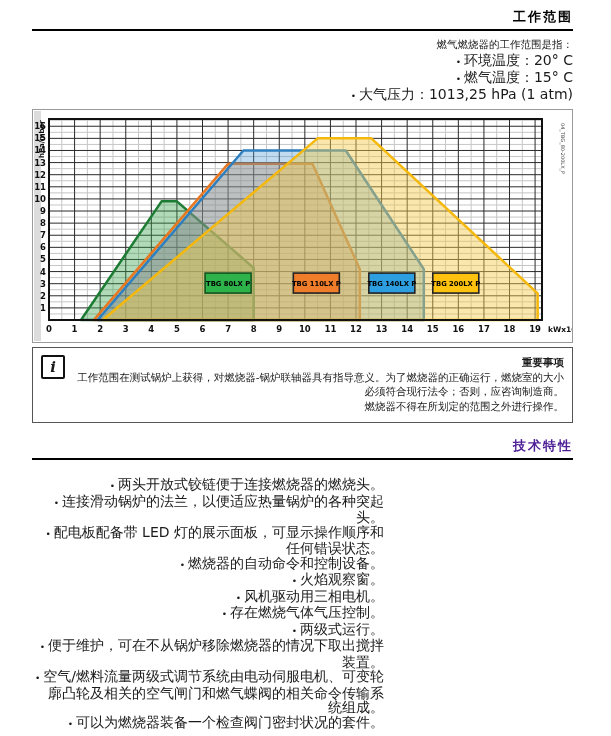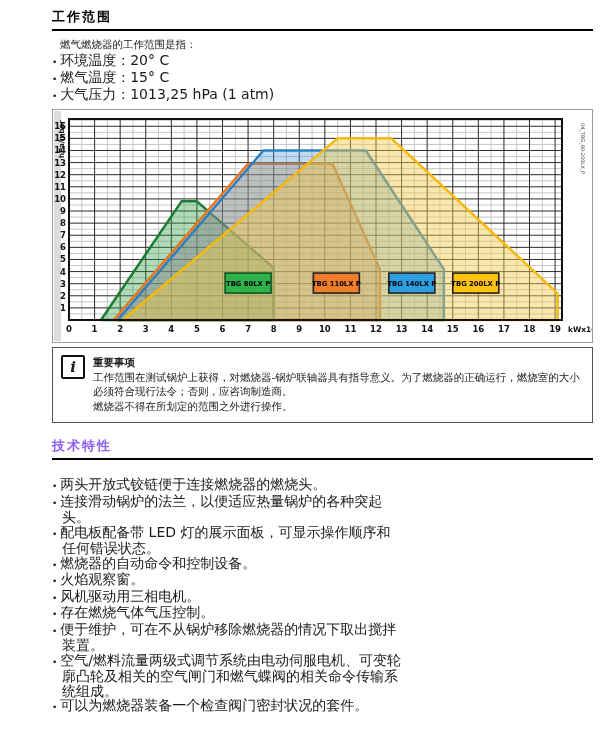--- a/index.html
+++ b/index.html
@@ -1,21 +1,21 @@
 <!DOCTYPE html>
 <html><head>
 <meta charset="utf-8">
 <style>
   html,body{margin:0;padding:0;}
   body{
     width:611px;height:736px;position:relative;background:#ffffff;
     font-family:"DejaVu Sans","Liberation Sans",sans-serif;color:#1a1a1a;
     overflow:hidden;
   }
-  .content{position:absolute;left:52px;top:8px;width:541px;}
+  .content{position:absolute;left:32px;top:8px;width:541px;text-align:right;}
   h1.sec{
     margin:0;font-size:13px;font-weight:bold;letter-spacing:2px;color:#000;
     padding-bottom:3px;border-bottom:2px solid #000;
   }
   .intro{margin:6px 0 0 8px;font-size:10.5px;line-height:14px;}
   ul.plain{list-style:none;margin:2px 0 0 0;padding:0;font-size:14px;line-height:15px;}
   ul.plain li{padding-left:10px;text-indent:-10px;}
   ul.plain li::before{content:"• ";font-size:9px;}
   .figure{
     margin-top:5px;position:relative;width:539px;height:232px;
@@ -29,21 +29,21 @@
   .noteicon{
     flex:0 0 auto;width:20px;height:20px;border:2px solid #111;border-radius:2px;
     display:flex;align-items:center;justify-content:center;
     font-family:"DejaVu Serif","Liberation Serif",serif;
     font-style:italic;font-weight:bold;font-size:15px;line-height:1;
   }
   .notetext{font-size:10.5px;line-height:14.5px;}
   .notetitle{font-weight:bold;}
   .notetext p{margin:0;}
   h2.sec{
-    margin:14px 0 16px 0;font-size:13px;font-weight:bold;letter-spacing:2px;color:#8b5cf6;
+    margin:14px 0 16px 0;font-size:13px;font-weight:bold;letter-spacing:2px;color:#4c1d95;
     padding-bottom:3px;border-bottom:2px solid #000;
   }
   ul.features{
     list-style:none;margin:17px 0 0 0;padding:0;width:352px;
     font-size:14px;line-height:14.5px;
   }
   ul.features li{padding-left:10px;text-indent:-10px;}
   ul.features li::before{content:"• ";font-size:9px;}
 </style>
 </head>
@@ -203,18 +203,19 @@
   <h2 class="sec">技术特性</h2>
 
   <ul class="features">
       <li>两头开放式铰链便于连接燃烧器的燃烧头。</li>
       <li>连接滑动锅炉的法兰，以便适应热量锅炉的各种突起头。</li>
       <li>配电板配备带 LED 灯的展示面板，可显示操作顺序和任何错误状态。</li>
       <li>燃烧器的自动命令和控制设备。</li>
       <li>火焰观察窗。</li>
       <li>风机驱动用三相电机。</li>
       <li>存在燃烧气体气压控制。</li>
+      <li>两级式运行。</li>
       <li>便于维护，可在不从锅炉移除燃烧器的情况下取出搅拌装置。</li>
       <li>空气/燃料流量两级式调节系统由电动伺服电机、可变轮廓凸轮及相关的空气闸门和燃气蝶阀的相关命令传输系统组成。</li>
       <li>可以为燃烧器装备一个检查阀门密封状况的套件。</li>
     </ul>
 
 </div>
 
 </body></html>

